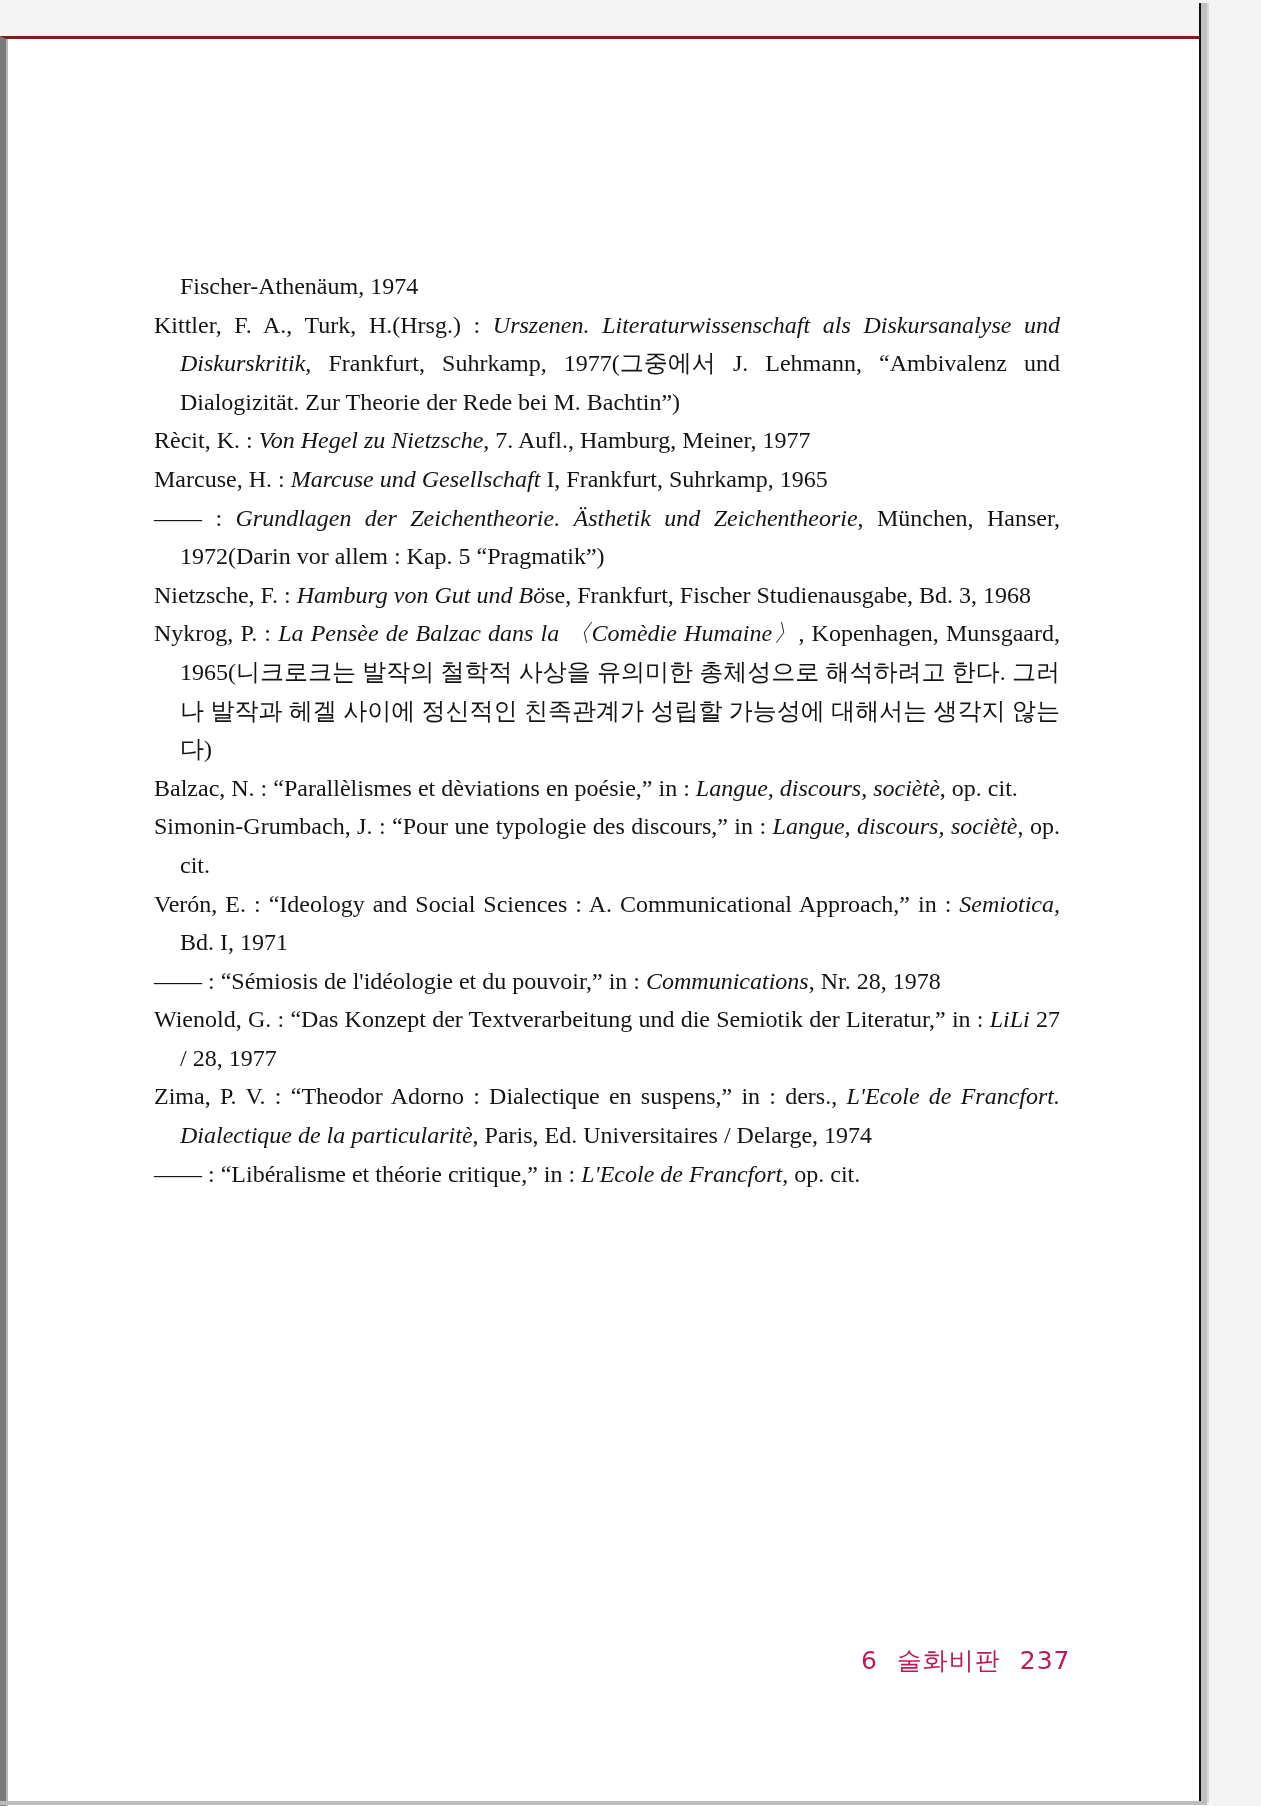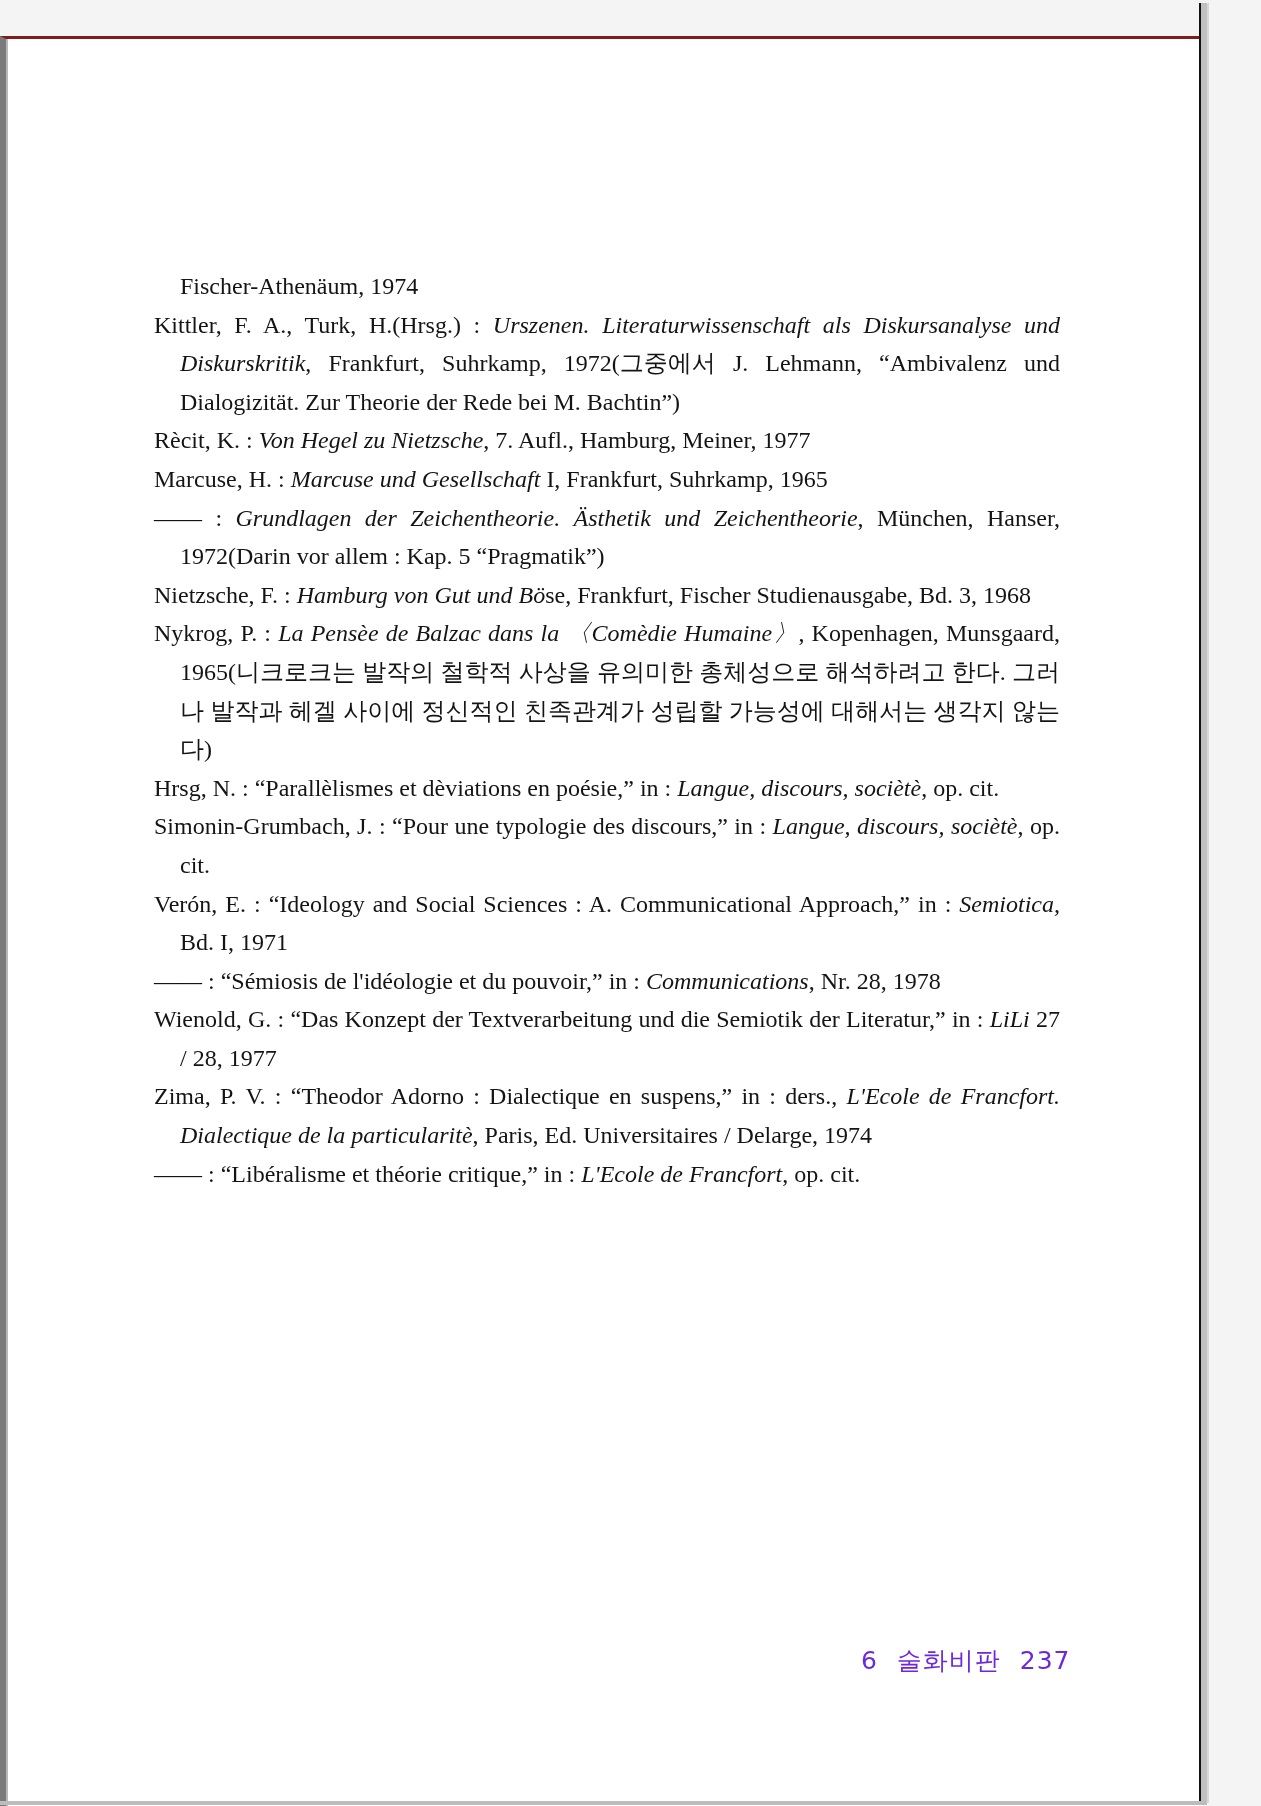--- a/index.html
+++ b/index.html
@@ -49,38 +49,38 @@
       text-indent: -26px;
       text-align: justify;
     }
     .entry.cont { padding-left: 26px; text-indent: 0; }
     .entry i { font-style: italic; }
     .footer {
       position: absolute;
       left: 855px; top: 1605px;
       font-family: "DejaVu Sans", sans-serif;
       font-size: 25px;
-      color: #6d28d9;
+      color: #be185d;
       letter-spacing: 1px;
     }
     .footer span { margin-right: 10px; }
   </style>
 </head>
 <body>
 
 <div class="page">
   <div class="content" id="biblio">
       <p class="entry cont"><span>Fischer-Athenäum, 1974</span></p>
-      <p class="entry"><span>Kittler, F. A., Turk, H.(Hrsg.)  : </span><i>Urszenen. Literaturwissenschaft als Diskursanalyse und Diskurskritik</i><span>, Frankfurt, Suhrkamp, 1972(그중에서 J. Lehmann, “Ambivalenz und Dialogizität. Zur Theorie der Rede bei M. Bachtin”)</span></p>
+      <p class="entry"><span>Kittler, F. A., Turk, H.(Hrsg.)  : </span><i>Urszenen. Literaturwissenschaft als Diskursanalyse und Diskurskritik</i><span>, Frankfurt, Suhrkamp, 1977(그중에서 J. Lehmann, “Ambivalenz und Dialogizität. Zur Theorie der Rede bei M. Bachtin”)</span></p>
       <p class="entry"><span>Rècit, K. : </span><i>Von Hegel zu Nietzsche</i><span>, 7. Aufl., Hamburg, Meiner, 1977</span></p>
       <p class="entry"><span>Marcuse, H. : </span><i>Marcuse und Gesellschaft</i><span> I, Frankfurt, Suhrkamp, 1965</span></p>
       <p class="entry"><span>—— : </span><i>Grundlagen der Zeichentheorie. Ästhetik und Zeichentheorie</i><span>, München, Hanser, 1972(Darin vor allem : Kap. 5 “Pragmatik”)</span></p>
       <p class="entry"><span>Nietzsche, F. : </span><i>Hamburg von Gut und Bö</i><span>se, Frankfurt, Fischer Studienausgabe, Bd. 3, 1968</span></p>
       <p class="entry"><span>Nykrog, P. : </span><i>La Pensèe de Balzac dans la 〈Comèdie Humaine〉</i><span>, Kopenhagen, Munsgaard, 1965(니크로크는 발작의 철학적 사상을 유의미한 총체성으로 해석하려고 한다. 그러나 발작과 헤겔 사이에 정신적인 친족관계가 성립할 가능성에 대해서는 생각지 않는다)</span></p>
-      <p class="entry"><span>Hrsg, N. : </span><span>“Parallèlismes et dèviations en poésie,” in : </span><i>Langue, discours, sociètè</i><span>, op. cit.</span></p>
+      <p class="entry"><span>Balzac, N. : </span><span>“Parallèlismes et dèviations en poésie,” in : </span><i>Langue, discours, sociètè</i><span>, op. cit.</span></p>
       <p class="entry"><span>Simonin-Grumbach, J. : </span><span>“Pour une typologie des discours,” in : </span><i>Langue, discours, sociètè</i><span>, op. cit.</span></p>
       <p class="entry"><span>Verón, E. : </span><span>“Ideology and Social Sciences : A. Communicational Approach,” in : </span><i>Semiotica,</i><span> Bd. I, 1971</span></p>
       <p class="entry"><span>—— : </span><span>“Sémiosis de l'idéologie et du pouvoir,” in : </span><i>Communications</i><span>, Nr. 28, 1978</span></p>
       <p class="entry"><span>Wienold, G. : </span><span>“Das Konzept der Textverarbeitung und die Semiotik der Literatur,” in : </span><i>LiLi</i><span> 27 / 28, 1977</span></p>
       <p class="entry"><span>Zima, P. V. : </span><span>“Theodor Adorno : Dialectique en suspens,” in : ders., </span><i>L'Ecole de Francfort. Dialectique de la particularitè</i><span>, Paris, Ed. Universitaires / Delarge, 1974</span></p>
       <p class="entry"><span>—— : </span><span>“Libéralisme et théorie critique,” in : </span><i>L'Ecole de Francfort</i><span>, op. cit.</span></p>
     </div>
 
   <div class="footer">
     <span>6</span>

